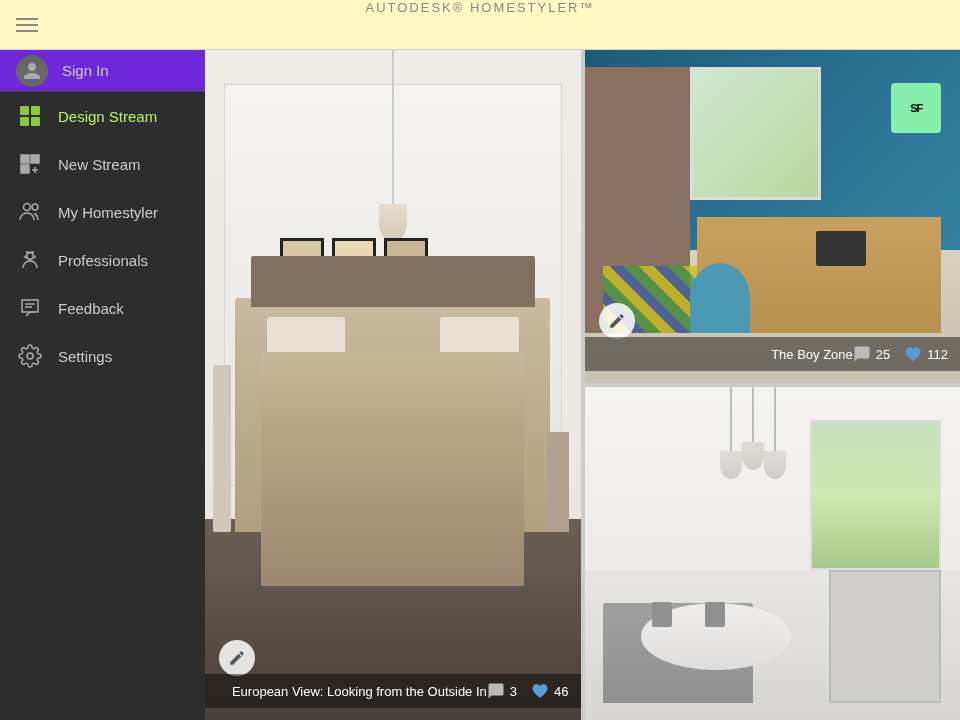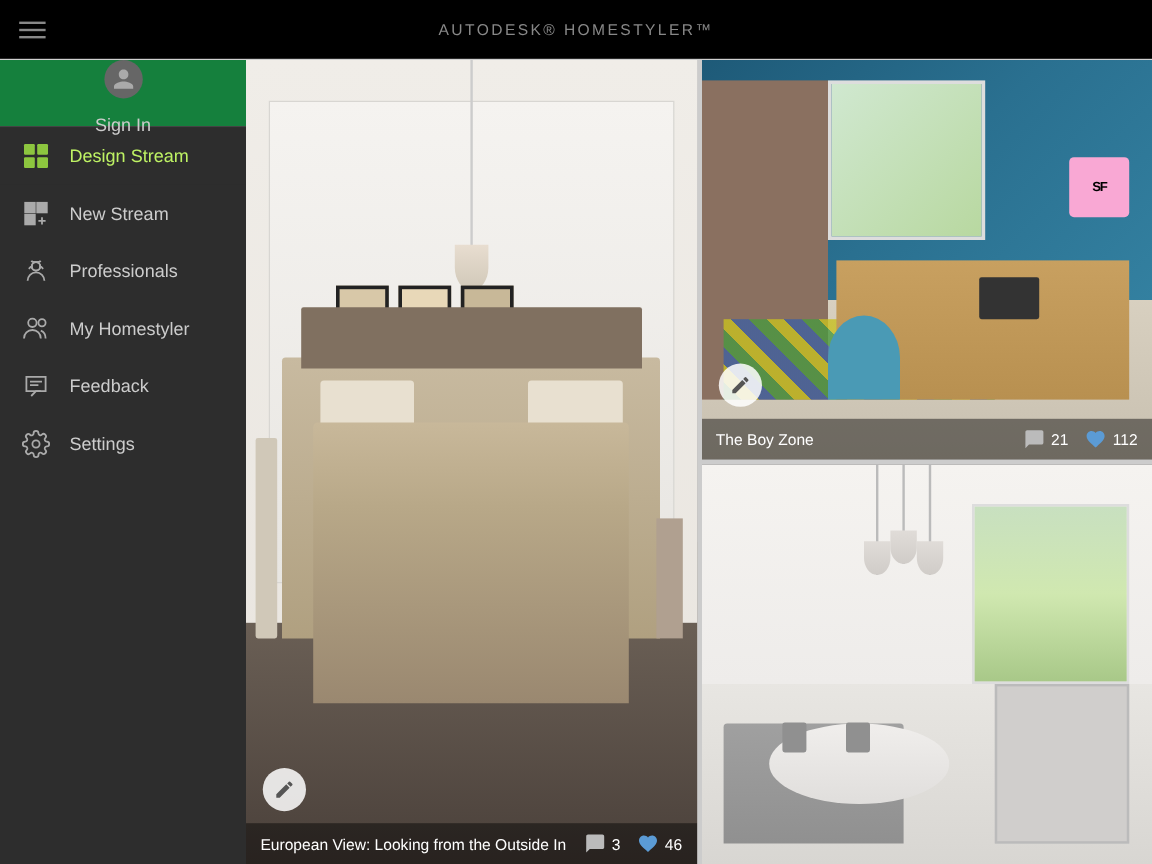--- a/index.html
+++ b/index.html
@@ -1,22 +1,22 @@
 <!DOCTYPE html>
 <html><head>
   <meta charset="utf-8">
   <style>
     * { margin: 0; padding: 0; box-sizing: border-box; }
     body { width: 960px; height: 720px; overflow: hidden; font-family: 'Helvetica Neue', Arial, sans-serif; background: #e8e8e8; }
 
     
     #header {
       position: absolute; top: 0; left: 0; right: 0; height: 50px;
-      background: #000000; border-bottom: 1px solid #d0d0d0;
-      display: flex; align-items: center; justify-content: center; z-index: 100;
+      background: #fef9c3; border-bottom: 1px solid #d0d0d0;
+      display: flex; justify-content: center; z-index: 100;
     }
     #header .menu-btn {
       position: absolute; left: 16px; top: 50%; transform: translateY(-50%);
       cursor: pointer;
     }
     #header .menu-btn span {
       display: block; width: 22px; height: 2px; background: #888; margin: 4px 0;
     }
     #header .title {
       font-size: 13px; letter-spacing: 2px; color: #888; font-weight: 300;
@@ -26,21 +26,21 @@
     #sidebar {
       position: absolute; top: 50px; left: 0; width: 205px; bottom: 0;
       background: #2d2d2d; z-index: 50;
     }
 
     .sidebar-item {
       display: flex; align-items: center; height: 48px; padding: 0 16px;
       cursor: pointer; color: #ccc; font-size: 15px; gap: 14px;
     }
     .sidebar-item.active { color: #8dc63f; background: #2d2d2d; }
-    .sidebar-item.sign-in { background: #15803d; border-bottom: 1px solid #444; height: 56px; flex-direction: column; }
+    .sidebar-item.sign-in { background: #6d28d9; border-bottom: 1px solid #444; height: 42px; }
 
     .avatar-circle {
       width: 32px; height: 32px; border-radius: 50%; background: #666;
       display: flex; align-items: center; justify-content: center;
       flex-shrink: 0;
     }
     .avatar-circle svg { width: 20px; height: 20px; fill: #aaa; }
 
     .icon-box {
       width: 28px; height: 28px; display: flex; align-items: center; justify-content: center; flex-shrink: 0;
@@ -87,23 +87,23 @@
       content: '';
       position: absolute;
       bottom: 20%; left: 15%; right: 15%;
       height: 35%;
       background: linear-gradient(180deg, #c8b89a 0%, #b8a888 30%, #9a8870 100%);
       border-radius: 4px 4px 0 0;
     }
 
     
     .panel-overlay {
-      position: absolute; bottom: 0; left: 0; right: 0;
+      position: absolute; bottom: 12px; left: 0; right: 0;
       background: rgba(0,0,0,0.45); padding: 8px 12px;
-      display: flex; align-items: center; justify-content: space-between;
+      display: flex; align-items: center; justify-content: flex-end;
     }
     .panel-title { color: #fff; font-size: 13px; font-weight: 400; }
     .panel-stats { display: flex; align-items: center; gap: 14px; }
     .stat { display: flex; align-items: center; gap: 5px; color: #fff; font-size: 13px; }
 
     
     .edit-bubble {
       position: absolute; bottom: 44px; left: 14px;
       width: 36px; height: 36px; border-radius: 50%;
       background: rgba(255,255,255,0.85); display: flex; align-items: center; justify-content: center;
@@ -135,23 +135,23 @@
     }
     .boyzone-rug {
       position: absolute; bottom: 15%; left: 5%; right: 35%;
       height: 20%;
       background: repeating-linear-gradient(45deg, #4a9840 0%, #4a9840 5%, #c8c020 5%, #c8c020 10%, #4060a0 10%, #4060a0 15%);
       opacity: 0.8;
     }
     .sf-badge {
       position: absolute; top: 10%; right: 5%;
       width: 50px; height: 50px;
-      background: #f9a8d4; border-radius: 4px;
+      background: #86efac; border-radius: 4px;
       display: flex; align-items: center; justify-content: center;
-      color: #000; font-weight: 900; font-size: 11px; letter-spacing: -1px; margin-top: 48px;
+      color: #000; font-weight: 900; font-size: 11px; letter-spacing: -1px;
     }
     .basketball {
       position: absolute; bottom: 38%; right: 30%;
       width: 24px; height: 24px; border-radius: 50%;
       background: radial-gradient(circle at 35% 35%, #ff8c00, #cc5500);
     }
 
     
     .living-ceiling {
       position: absolute; top: 0; left: 0; right: 0; height: 55%;
@@ -237,41 +237,41 @@
         <rect x="13" y="3" width="8" height="8" fill="none" stroke="#aaa" stroke-width="1.5"></rect>
         <line x1="17" y1="15" x2="17" y2="21" stroke="#aaa" stroke-width="1.5"></line>
         <line x1="14" y1="18" x2="20" y2="18" stroke="#aaa" stroke-width="1.5"></line>
       </svg>
     </div>
     <span class="label">New Stream</span>
   </div>
 
   <div class="sidebar-item">
     <div class="icon-box">
+      <svg width="24" height="24" viewBox="0 0 24 24" fill="#aaa">
+        <circle cx="9" cy="7" r="3.5" fill="none" stroke="#aaa" stroke-width="1.5"></circle>
+        <path d="M2 20c0-4 3.1-7 7-7s7 3 7 7" fill="none" stroke="#aaa" stroke-width="1.5"></path>
+        <circle cx="17" cy="7" r="3" fill="none" stroke="#aaa" stroke-width="1.5"></circle>
+        <path d="M20 20c0-3-1.5-5.5-4-6.5" fill="none" stroke="#aaa" stroke-width="1.5"></path>
+      </svg>
+    </div>
+    <span class="label">My Homestyler</span>
+  </div>
+
+  <div class="sidebar-item">
+    <div class="icon-box">
       <svg width="24" height="24" viewBox="0 0 24 24" fill="none" stroke="#aaa" stroke-width="1.5">
         <circle cx="12" cy="8" r="3.5"></circle>
         <path d="M5 20c0-3.9 3.1-7 7-7s7 3.1 7 7"></path>
         <path d="M8 8l-2 2M16 8l2 2"></path>
         <circle cx="12" cy="8" r="3.5"></circle>
         <path d="M8 3.5c0 0 1 1 4 1s4-1 4-1"></path>
       </svg>
     </div>
     <span class="label">Professionals</span>
-  </div>
-
-  <div class="sidebar-item">
-    <div class="icon-box">
-      <svg width="24" height="24" viewBox="0 0 24 24" fill="#aaa">
-        <circle cx="9" cy="7" r="3.5" fill="none" stroke="#aaa" stroke-width="1.5"></circle>
-        <path d="M2 20c0-4 3.1-7 7-7s7 3 7 7" fill="none" stroke="#aaa" stroke-width="1.5"></path>
-        <circle cx="17" cy="7" r="3" fill="none" stroke="#aaa" stroke-width="1.5"></circle>
-        <path d="M20 20c0-3-1.5-5.5-4-6.5" fill="none" stroke="#aaa" stroke-width="1.5"></path>
-      </svg>
-    </div>
-    <span class="label">My Homestyler</span>
   </div>
 
   <div class="sidebar-item">
     <div class="icon-box">
       <svg width="24" height="24" viewBox="0 0 24 24" fill="none" stroke="#aaa" stroke-width="1.5">
         <path d="M4 4h16v12H4z"></path>
         <path d="M8 20l4-4h4"></path>
         <line x1="7" y1="8" x2="17" y2="8"></line>
         <line x1="7" y1="11" x2="14" y2="11"></line>
       </svg>
@@ -374,21 +374,21 @@
       </svg>
     </div>
 
     <div class="panel-overlay">
       <span class="panel-title">The Boy Zone</span>
       <div class="panel-stats">
         <div class="stat">
           <svg width="18" height="18" viewBox="0 0 24 24" fill="#bbb">
               <path d="M20 2H4c-1.1 0-2 .9-2 2v18l4-4h14c1.1 0 2-.9 2-2V4c0-1.1-.9-2-2-2z"></path>
             </svg>
-          <span>21</span>
+          <span>25</span>
         </div>
         <div class="stat">
           <svg width="18" height="18" viewBox="0 0 24 24" fill="#5b9bd5">
               <path d="M12 21.35l-1.45-1.32C5.4 15.36 2 12.28 2 8.5 2 5.42 4.42 3 7.5 3c1.74 0 3.41.81 4.5 2.09C13.09 3.81 14.76 3 16.5 3 19.58 3 22 5.42 22 8.5c0 3.78-3.4 6.86-8.55 11.54L12 21.35z"></path>
             </svg>
           <span>112</span>
         </div>
       </div>
     </div>
   </div>

